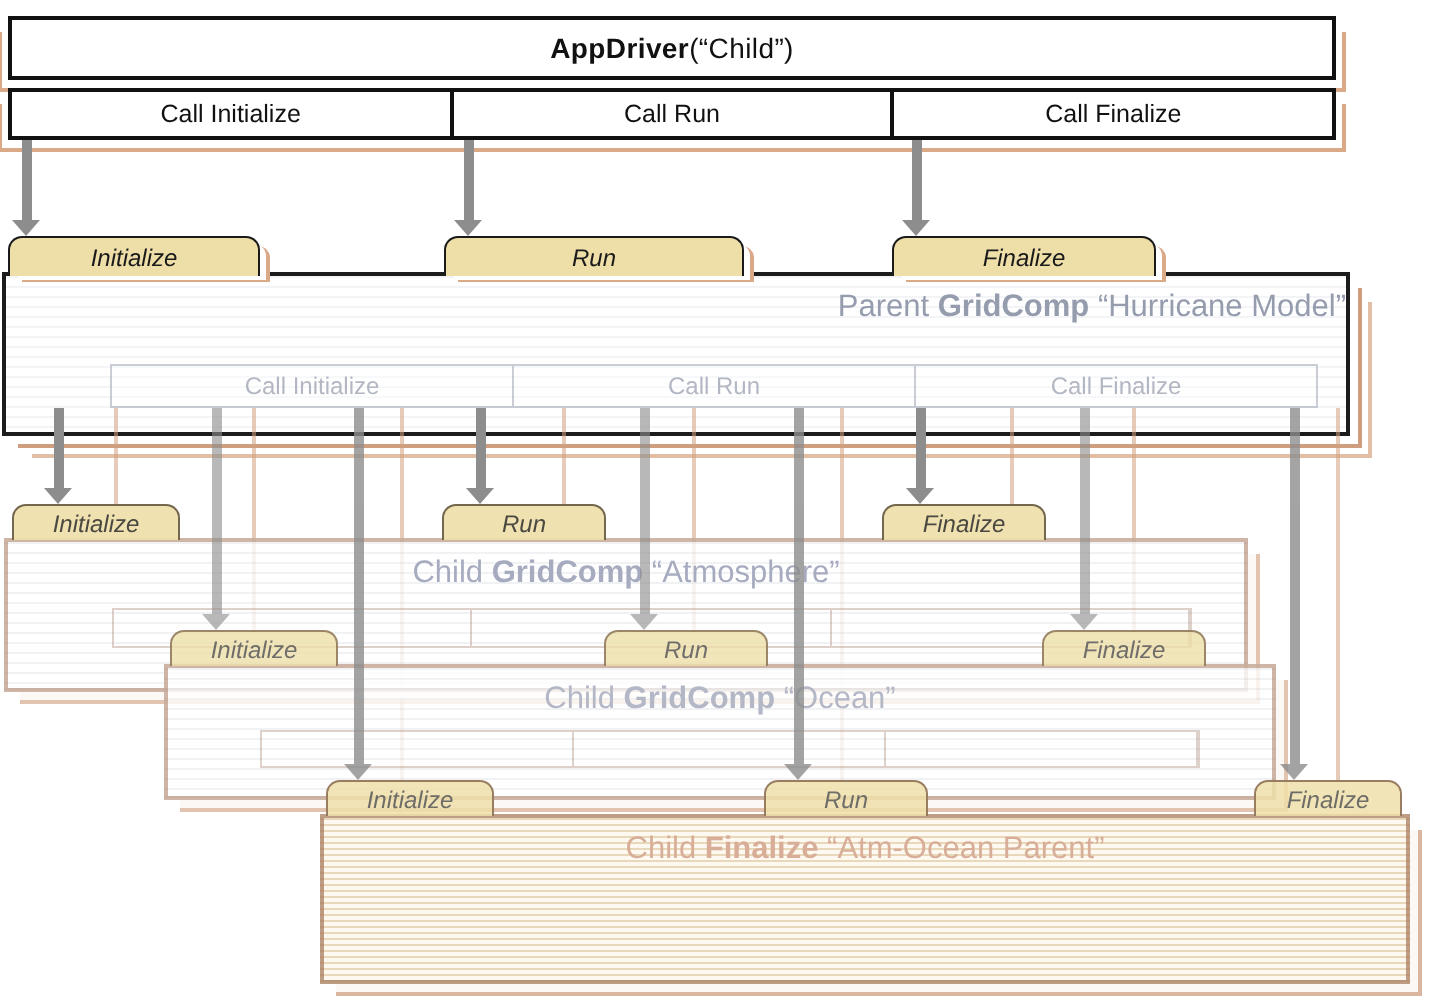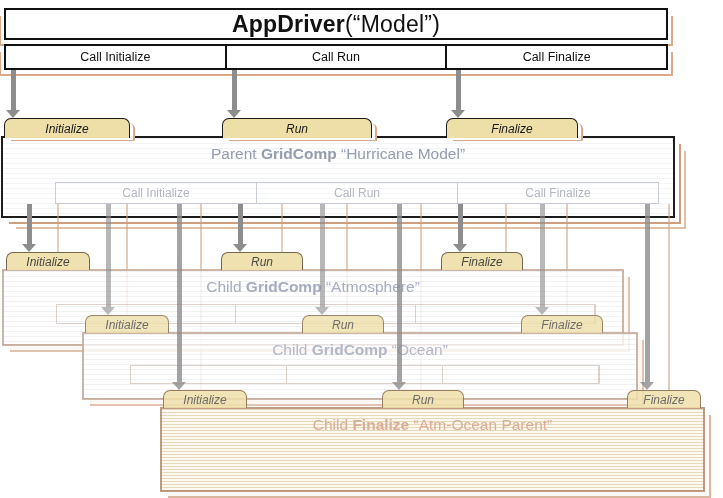--- a/index.html
+++ b/index.html
@@ -5,21 +5,21 @@
   * { margin:0; padding:0; box-sizing:border-box; }
   html,body { background:#ffffff; font-family:"Liberation Sans", sans-serif; }
   .canvas { position:relative; width:723px; height:498px; background:#ffffff; overflow:hidden; }
   .abs { position:absolute; }
 
   
   .box-main { background:#ffffff; border:2px solid #111111; }
   .sheet-echo { box-shadow:-4px 5px 0 -1px #ffffff, -6px 7px 0 -1px #d9a988,
                             4px 5px 0 -1px #ffffff,  6px 7px 0 -1px #d9a988; }
   .title-line { width:100%; height:100%; display:flex; align-items:center; justify-content:center;
-                font-size:23px; color:#111; letter-spacing:.2px; }
+                font-size:14px; color:#111; letter-spacing:.2px; }
   .b { font-weight:bold; }
   .calls { display:flex; }
   .call-cell { flex:1; display:flex; align-items:center; justify-content:center;
                font-size:12.5px; color:#111; border-right:2px solid #111; }
   .call-cell:last-child { border-right:none; }
 
   
   .tab { background:#eedfa9; border:1.6px solid #1a1a1a; border-bottom:none;
          border-radius:7px 7px 0 0; display:flex; align-items:center; justify-content:center;
          font-style:italic; font-size:12px; color:#1a1a1a; }
@@ -27,21 +27,21 @@
   .tab-atm   { background:rgba(238,223,169,.92); border-color:rgba(75,62,45,.75); color:rgba(45,45,45,.85); }
   .tab-ocean { background:rgba(238,223,169,.80); border-color:rgba(120,95,70,.70); color:rgba(75,75,85,.78); }
   .tab-cpl   { background:rgba(238,223,169,.85); border-color:rgba(130,100,75,.80); color:rgba(95,95,95,.90); }
 
   
   .parent-box { background:#ffffff; border:2px solid #1c1c1c;
                 background-image:repeating-linear-gradient(180deg, rgba(195,200,212,.20) 0 1px, transparent 1px 5px);
                 box-shadow:5px 5px 0 -1px #ffffff, 7px 7px 0 -1px #cf9e7e,
                            11px 11px 0 -2px #ffffff, 13px 13px 0 -2px #e2bfa4; }
   .comp-title { position:absolute; left:0; right:0; top:7px; text-align:center; font-size:15.5px; }
-  .parent-title { color:#959cae; }
+  .parent-title { color:#959cae;text-align:right; }
   .atm-title   { color:#a6abbf; }
   .ocean-title { color:#b3b7c6; }
   .cpl-title   { color:#d8ae98; }
 
   .ghost-calls { position:absolute; display:flex; border:1px solid rgba(150,155,172,.50); background:rgba(255,255,255,.35); }
   .ghost-cell { flex:1; display:flex; align-items:center; justify-content:center;
                 font-size:12px; color:#b3b7c3; border-right:1px solid rgba(150,155,172,.50); }
   .ghost-cell:last-child { border-right:none; }
   .ghost-row { position:absolute; display:flex; border:1px solid rgba(165,135,112,.38); }
   .ghost-row .ghost-cell { border-right:1px solid rgba(165,135,112,.38); }
@@ -65,21 +65,21 @@
   .tanline { width:2px; background:rgba(209,160,128,.55); }
 </style>
 </head>
 <body>
 
 <div class="canvas">
 
   <div class="abs box-main sheet-echo" style="left:4px;top:8px;width:664px;height:32px">
     <div class="title-line">
       <span class="b">AppDriver</span>
-        <span> (“Model”)</span>
+        <span> (“Child”)</span>
     </div>
   </div>
 
   <div class="abs calls box-main sheet-echo" style="left:4px;top:44px;width:664px;height:26px">
     <div class="call-cell">Call Initialize</div>
     <div class="call-cell">Call Run</div>
     <div class="call-cell">Call Finalize</div>
   </div>
 
   <div class="abs arrow" style="left:6px;top:70px;height:48px">

